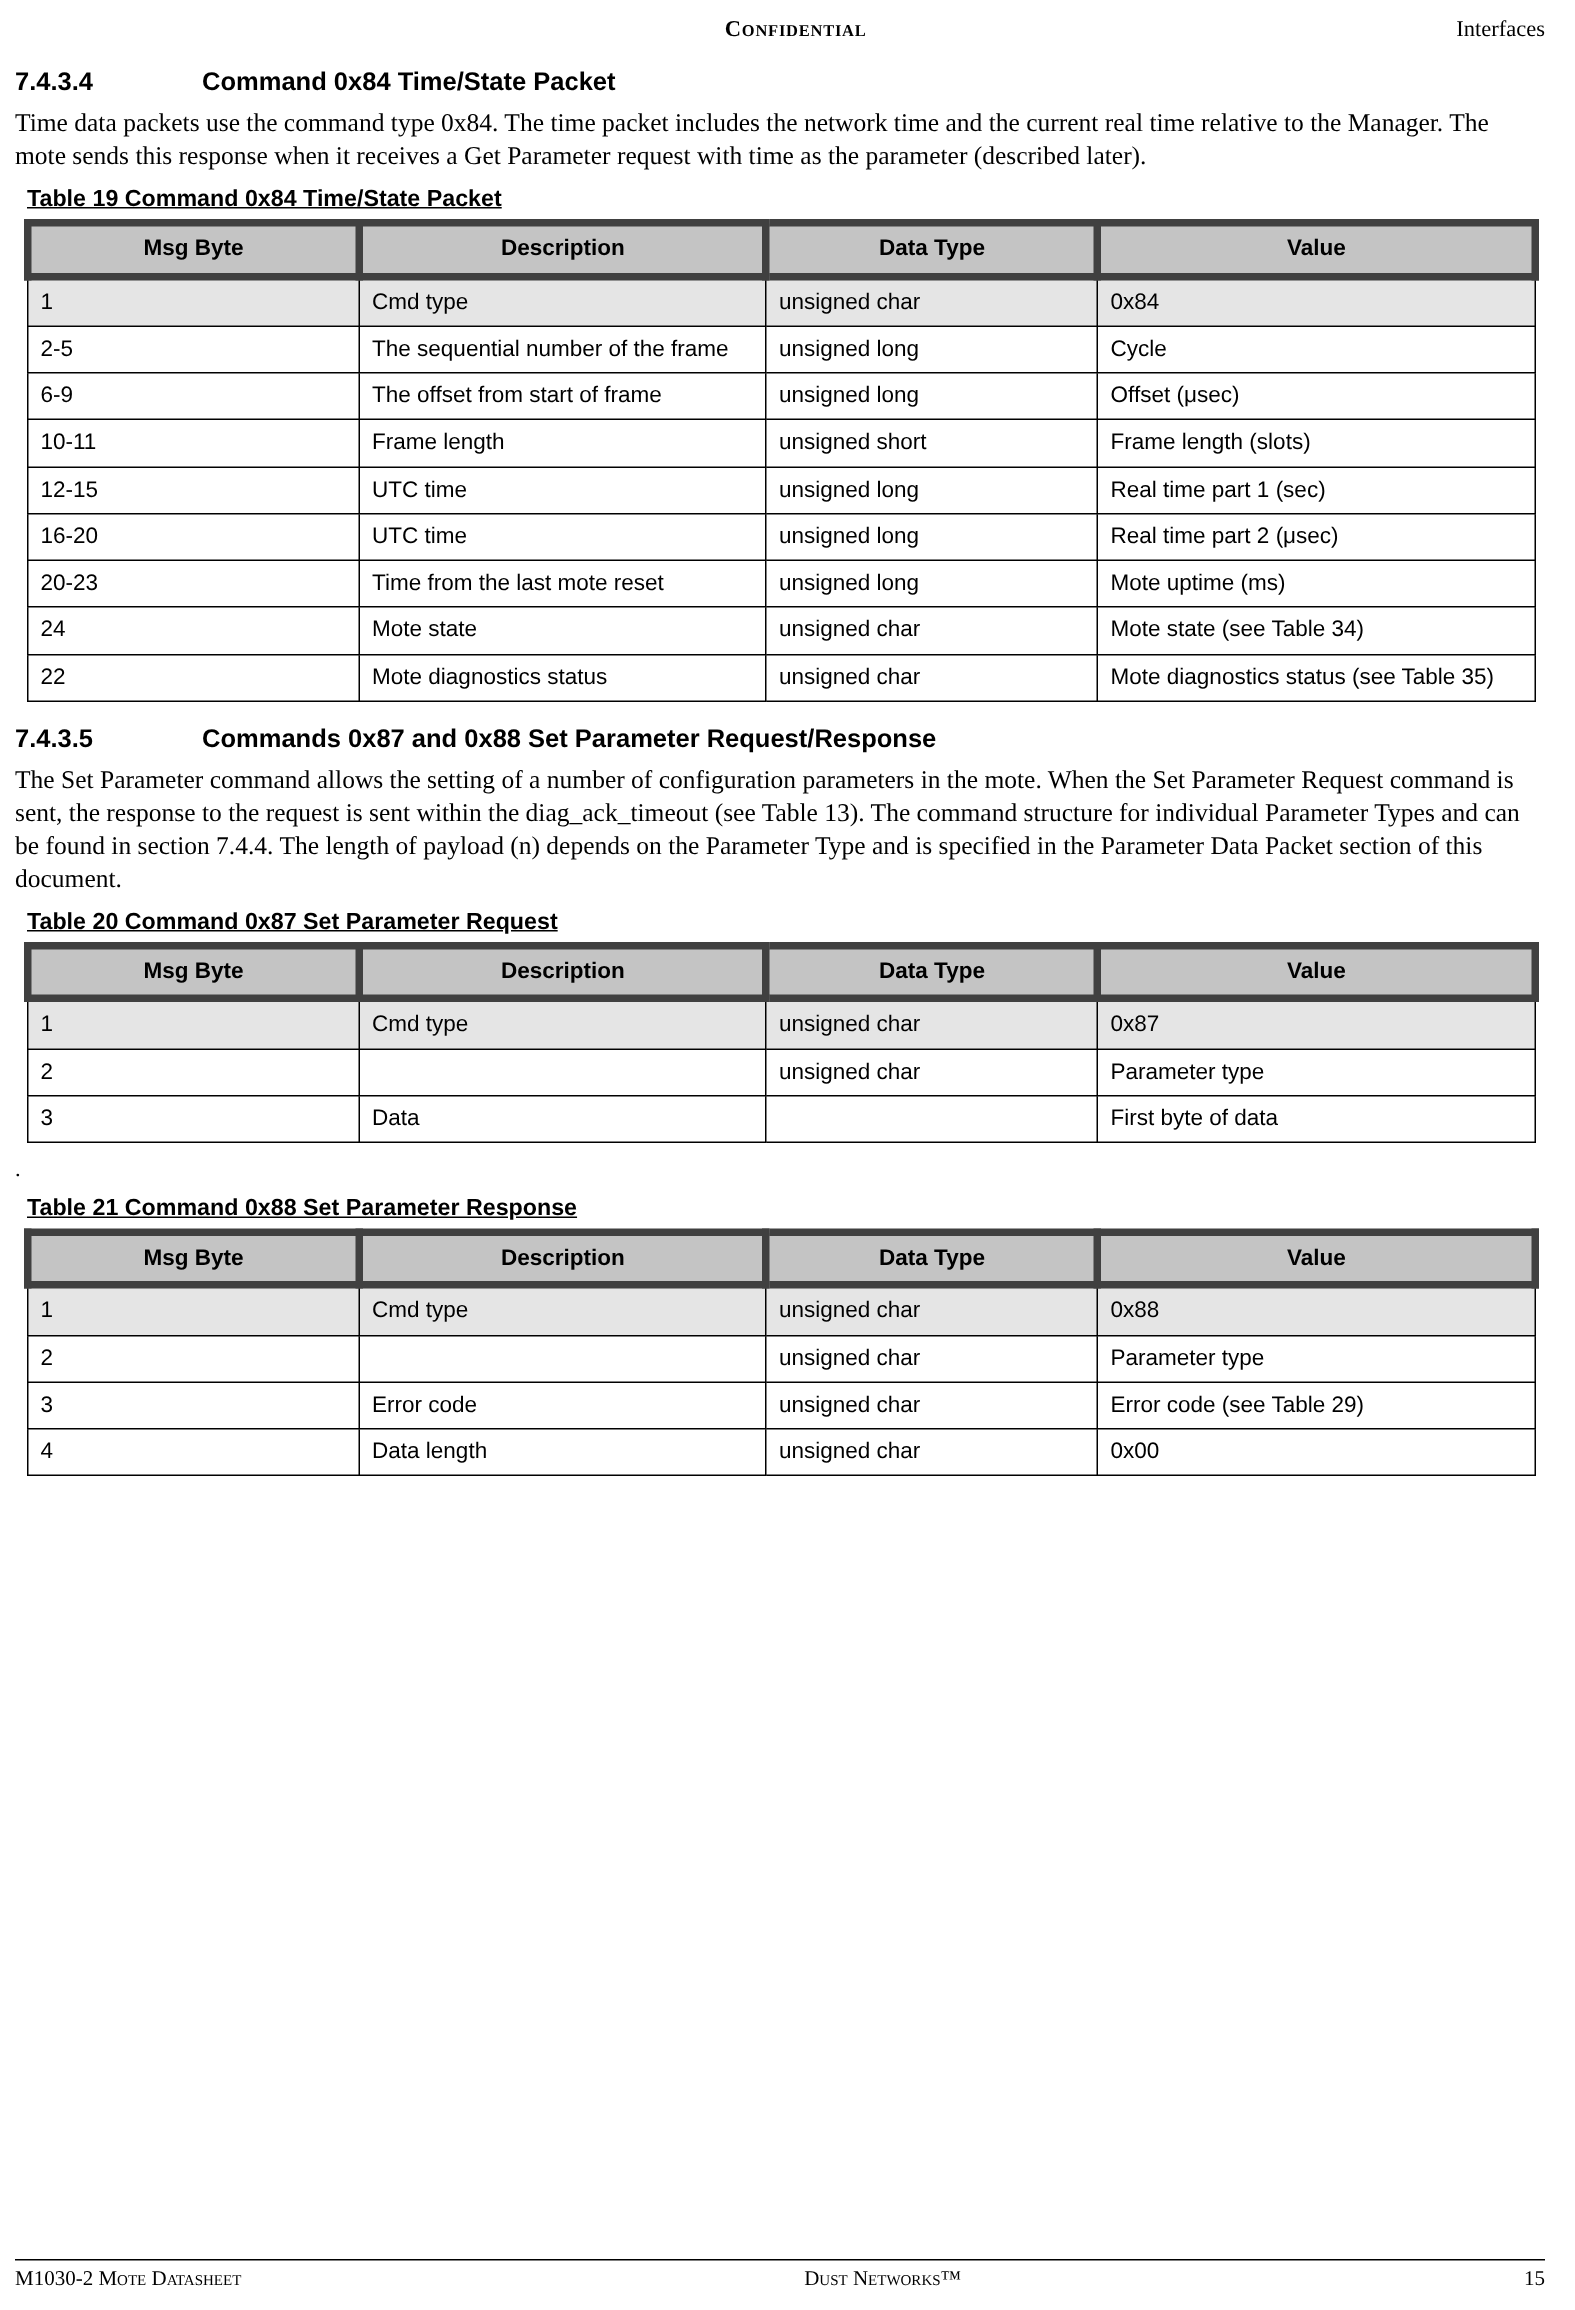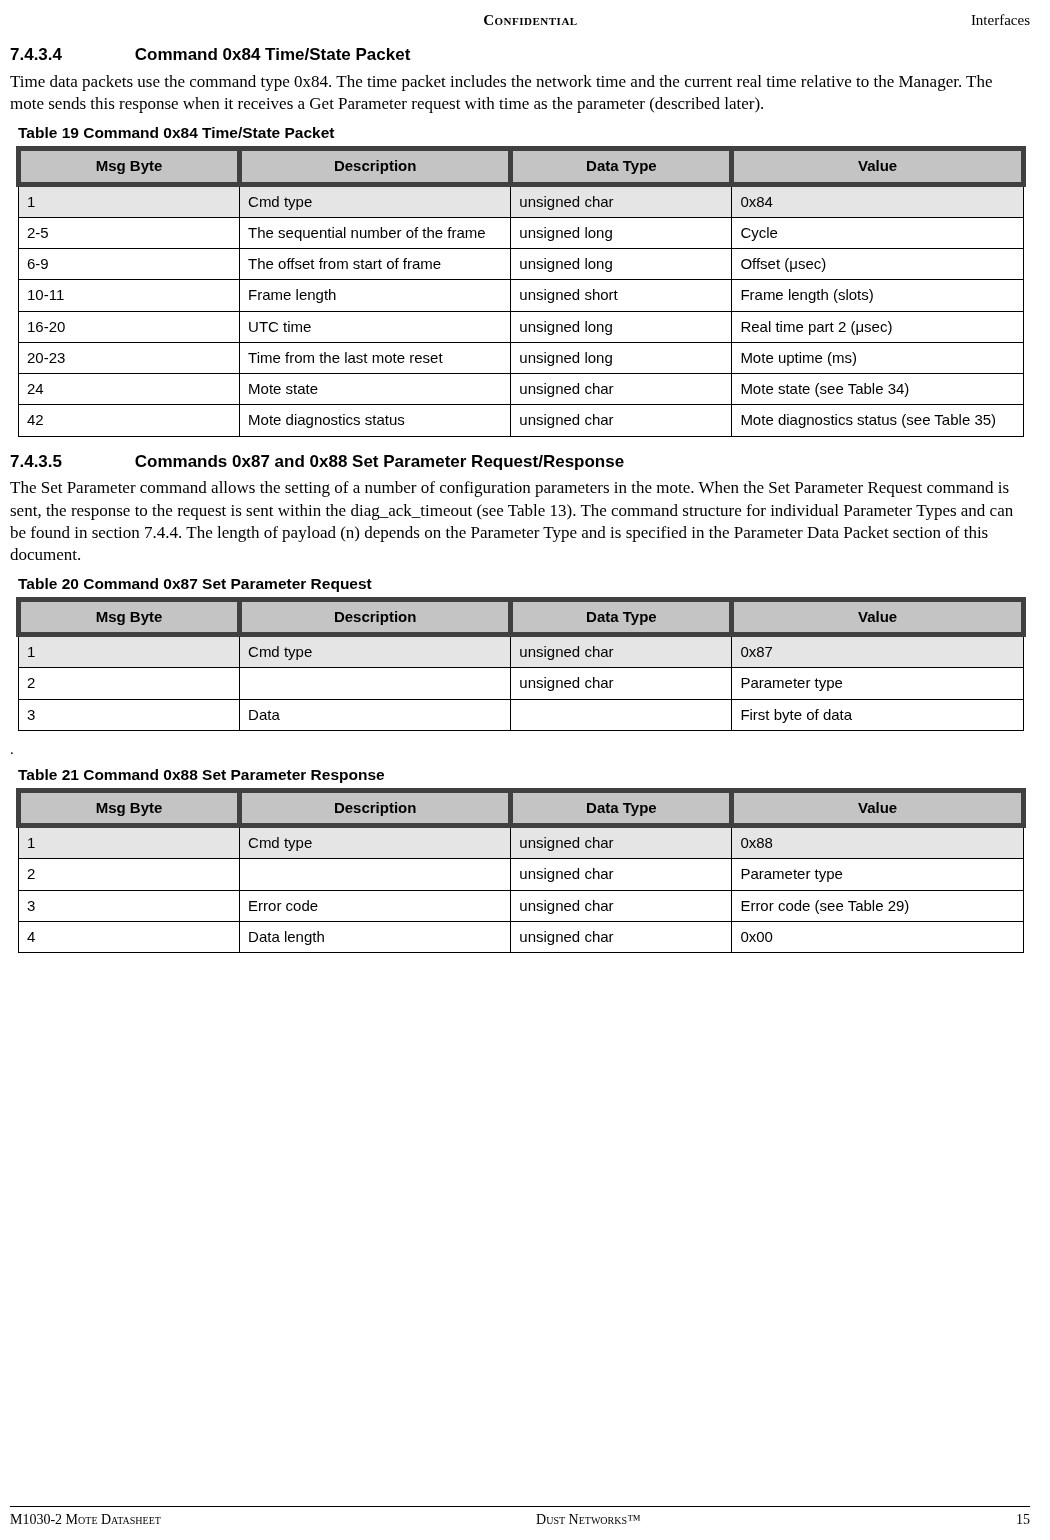--- a/index.html
+++ b/index.html
@@ -45,20 +45,21 @@
       font-family: "Times New Roman", Times, serif;
       font-size: 17px;
       margin: 4px 0 8px 0;
       line-height: 1.3;
     }
     .table-caption {
       font-family: Arial, Helvetica, sans-serif;
       font-weight: bold;
       font-size: 15.5px;
       margin: 6px 0 2px 8px;
+      text-decoration: underline;
     }
     table.datatable {
       border-collapse: collapse;
       width: 99%;
       margin: 0 0 8px 6px;
       font-family: Arial, Helvetica, sans-serif;
       font-size: 15px;
     }
     table.datatable th {
       background: #c4c4c4;
@@ -151,39 +152,45 @@
         <td>unsigned long</td>
         <td>Offset (μsec)</td>
       </tr>
       <tr>
         <td>10-11</td>
         <td>Frame length</td>
         <td>unsigned short</td>
         <td>Frame length (slots)</td>
       </tr>
       <tr>
+        <td>12-15</td>
+        <td>UTC time</td>
+        <td>unsigned long</td>
+        <td>Real time part 1 (sec)</td>
+      </tr>
+      <tr>
         <td>16-20</td>
         <td>UTC time</td>
         <td>unsigned long</td>
         <td>Real time part 2 (μsec)</td>
       </tr>
       <tr>
         <td>20-23</td>
         <td>Time from the last mote reset</td>
         <td>unsigned long</td>
         <td>Mote uptime (ms)</td>
       </tr>
       <tr>
         <td>24</td>
         <td>Mote state</td>
         <td>unsigned char</td>
         <td>Mote state (see Table 34)</td>
       </tr>
       <tr>
-        <td>42</td>
+        <td>22</td>
         <td>Mote diagnostics status</td>
         <td>unsigned char</td>
         <td>Mote diagnostics status (see Table 35)</td>
       </tr>
     </tbody>
 </table>
 
 <h3 class="section">
   <span class="num">7.4.3.5</span>
   <span>Commands 0x87 and 0x88 Set Parameter Request/Response</span>

